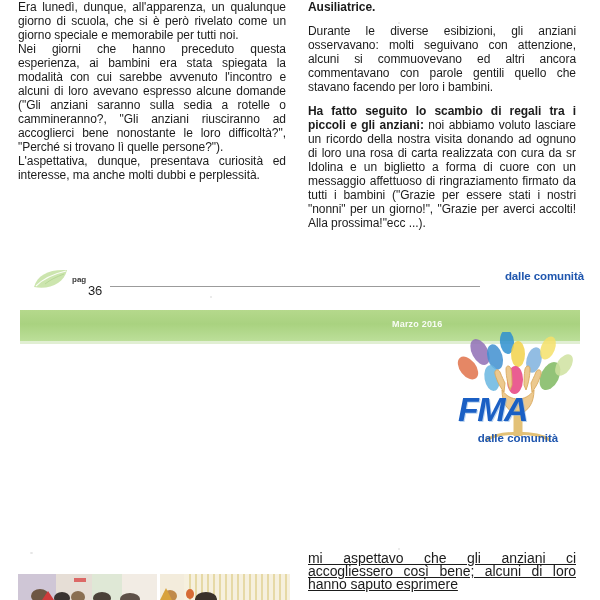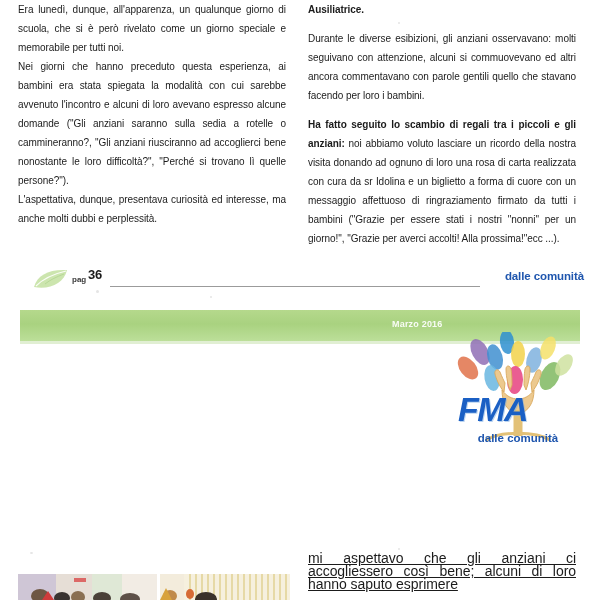--- a/index.html
+++ b/index.html
@@ -21,22 +21,22 @@
     position: absolute;
     top: 0;
     left: 0;
     width: 600px;
     height: 250px;
   }
   .col {
     position: absolute;
     top: 0;
     width: 268px;
-    font-size: 10px;
-    line-height: 19px;
+    font-size: 12px;
+    line-height: 14px;
     text-align: justify;
     letter-spacing: -0.05px;
   }
   .col-left  { left: 18px; }
   .col-right { left: 308px; }
 
   .col p {
     margin: 0;
   }
   .col p.gap-before { margin-top: 10px; }
@@ -65,23 +65,23 @@
     position: absolute;
     left: 72px;
     top: 8px;
     font-size: 8px;
     color: #3a3a3a;
     font-weight: bold;
   }
   .pag-number {
     position: absolute;
     left: 88px;
-    top: 0;
+    top: 16px;
     font-size: 13px;
-    font-weight: bold;
+    font-weight: normal;
     color: #1b1b1b;
     letter-spacing: -0.3px;
   }
   .footer-rule {
     position: absolute;
     left: 110px;
     top: 19px;
     width: 370px;
     height: 1px;
     background: #7a7a7a;

